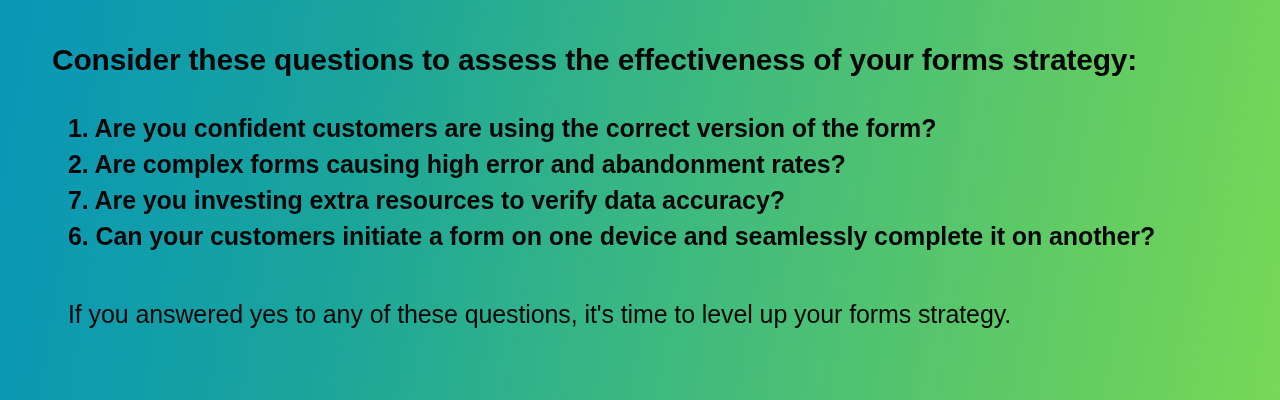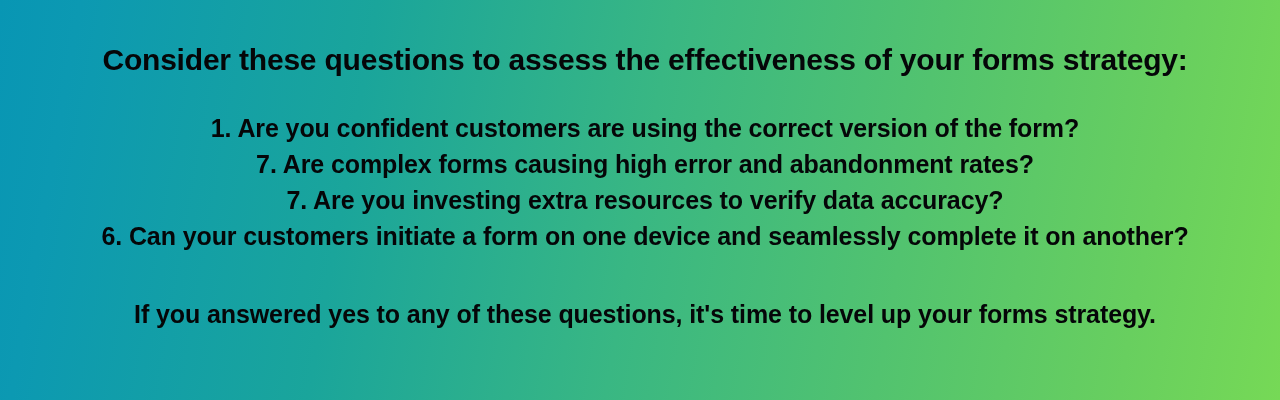--- a/index.html
+++ b/index.html
@@ -18,70 +18,69 @@
     height: 400px;
     box-sizing: border-box;
     background: linear-gradient(100deg, #0896b4 0%, #0c99b2 6%, #1aa59b 28%, #39b783 50%, #52c36f 70%, #68cf5f 88%, #76d956 100%);
     padding: 0 40px;
     display: flex;
     flex-direction: column;
     justify-content: flex-start;
   }
   #content {
     position: absolute;
-    left: 40px;
+    left: 52px;
     top: 40px;
     right: 30px;
-    text-align: center;
   }
   .headline {
     font-size: 30px;
     font-weight: 700;
     letter-spacing: -0.2px;
     color: #050608;
     line-height: 40px;
     margin: 0;
     white-space: nowrap;
   }
   .question-list {
     list-style: none;
-    margin: 0;
+    margin: 16px;
     padding: 0;
     margin-top: 30px;
   }
   .question-item {
     font-size: 25px;
     font-weight: 600;
     letter-spacing: -0.1px;
     color: #050608;
     line-height: 36px;
     white-space: nowrap;
   }
   .closing {
     font-size: 25px;
-    font-weight: 700;
+    font-weight: 400;
     letter-spacing: -0.1px;
     color: #050608;
     line-height: 36px;
-    margin: 8px;
+    margin: 16px;
     margin-top: 42px;
     white-space: nowrap;
   }
 </style>
 </head>
 <body>
 
 <div id="slide">
   <div id="content">
 
     <h1 class="headline">Consider these questions to assess the effectiveness of your forms strategy:</h1>
 
     <ul class="question-list">
       <li class="question-item">1. Are you confident customers are using the correct version of the form?</li>
-      <li class="question-item">7. Are complex forms causing high error and abandonment rates?</li>
+      <li class="question-item">2. Are complex forms causing high error and abandonment rates?</li>
       <li class="question-item">7. Are you investing extra resources to verify data accuracy?</li>
       <li class="question-item">6. Can your customers initiate a form on one device and seamlessly complete it on another?</li>
     </ul>
 
     <p class="closing">If you answered yes to any of these questions, it's time to level up your forms strategy.</p>
 
   </div>
 </div>
 
 </body></html>

